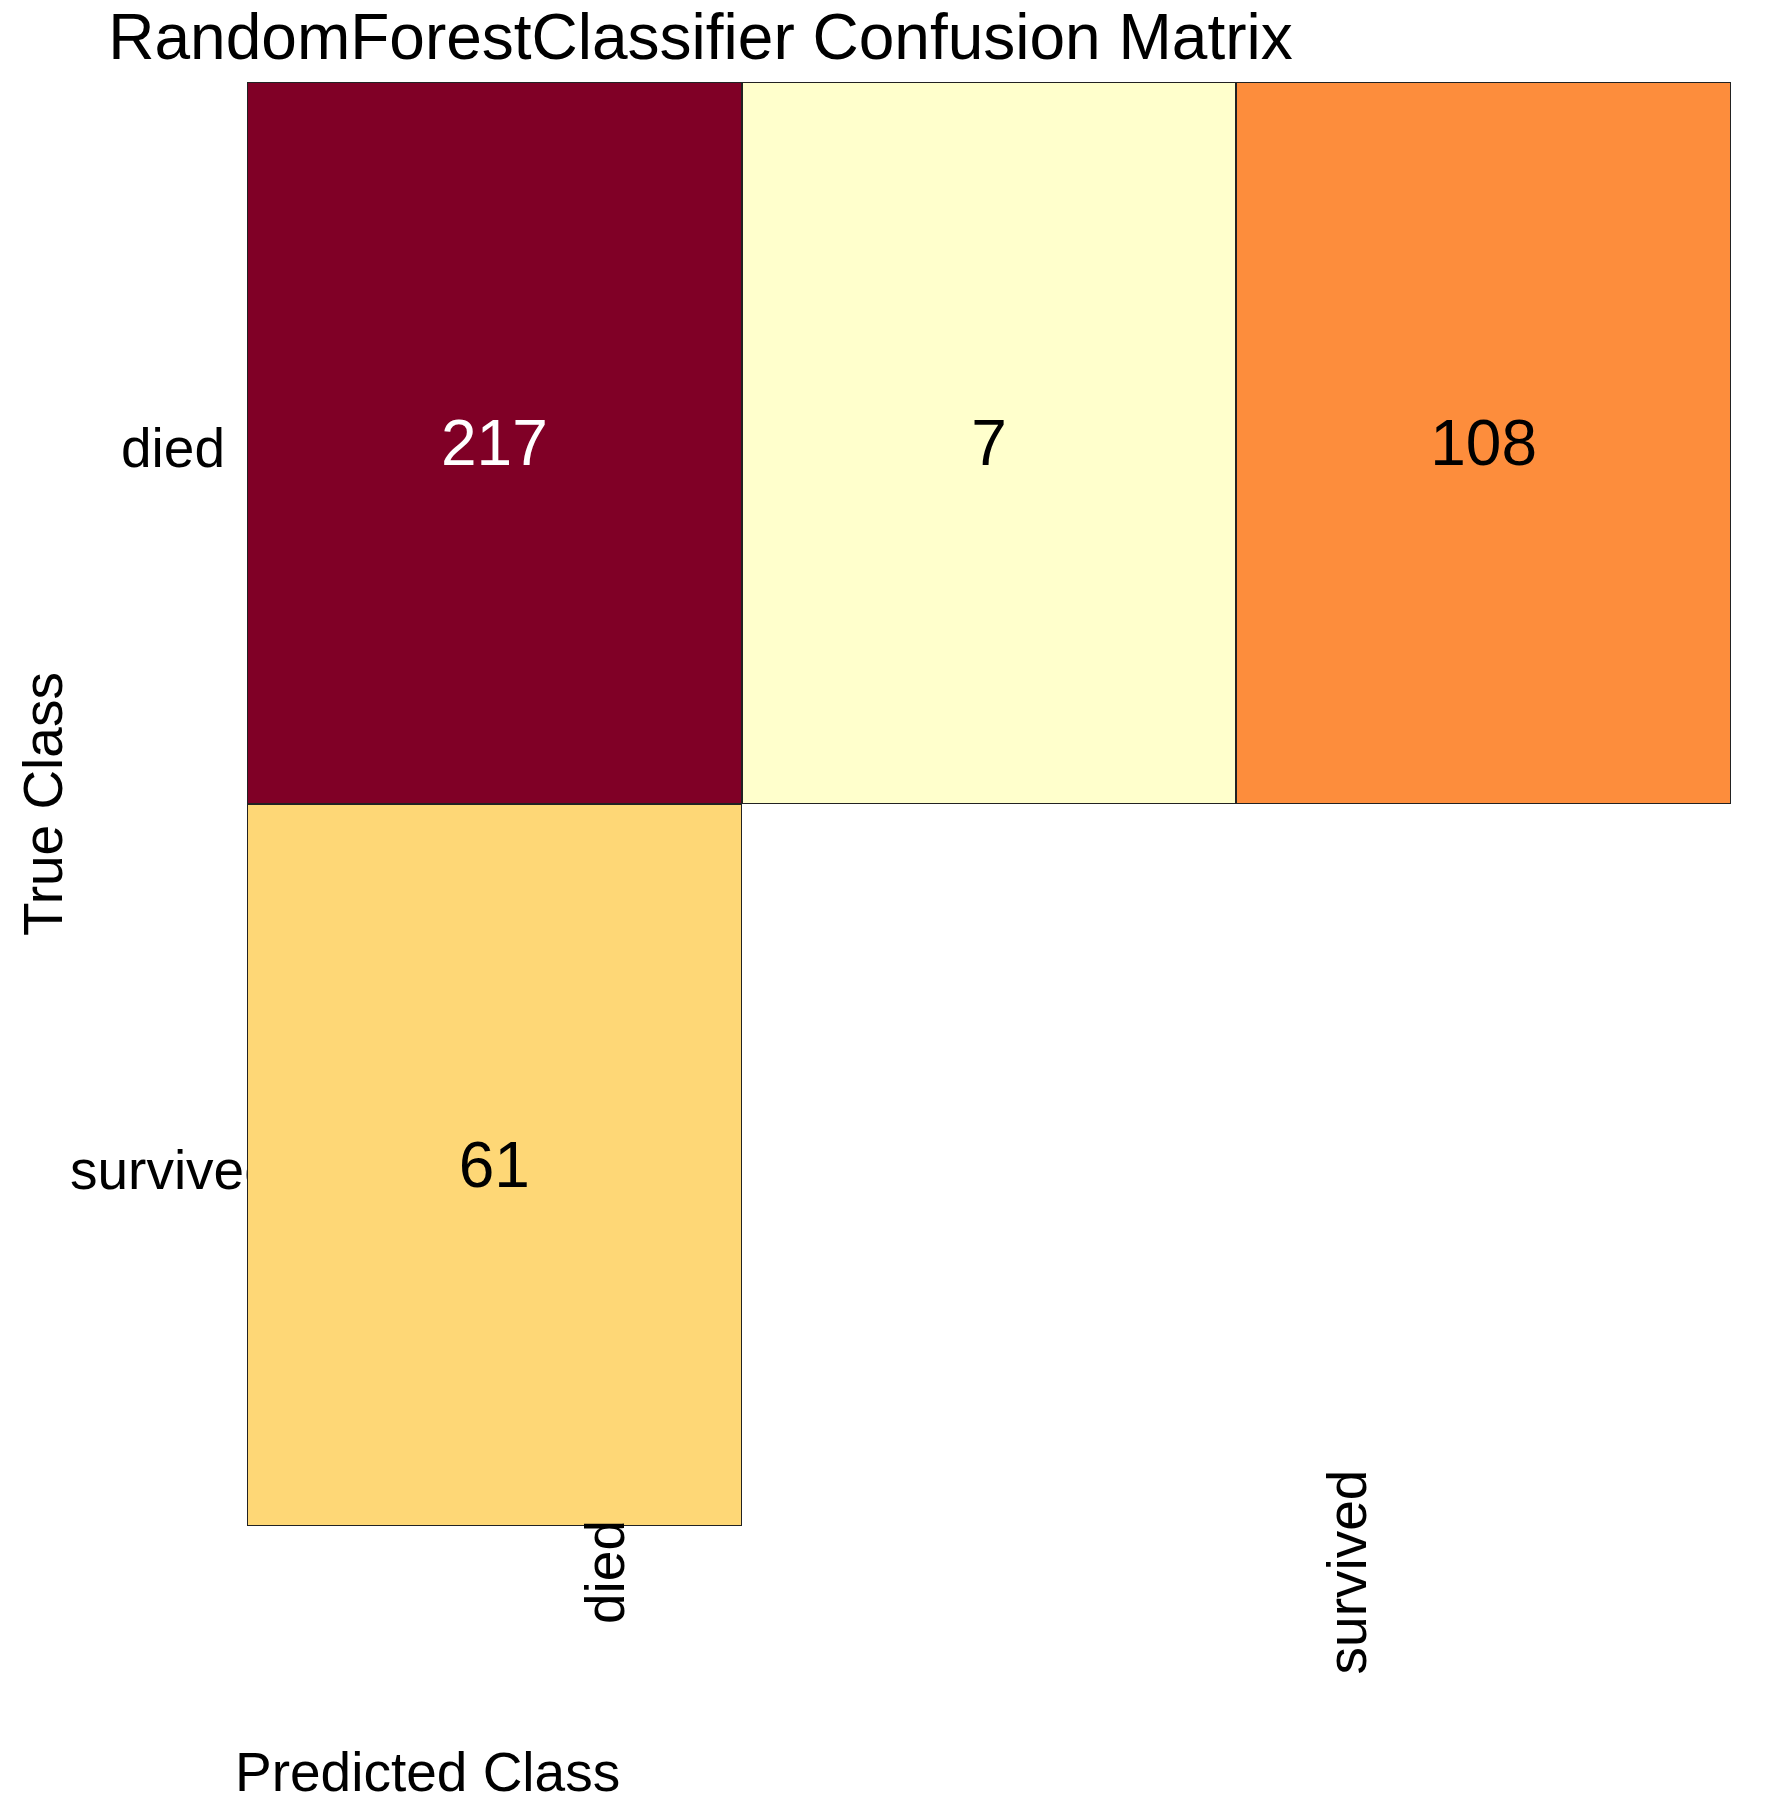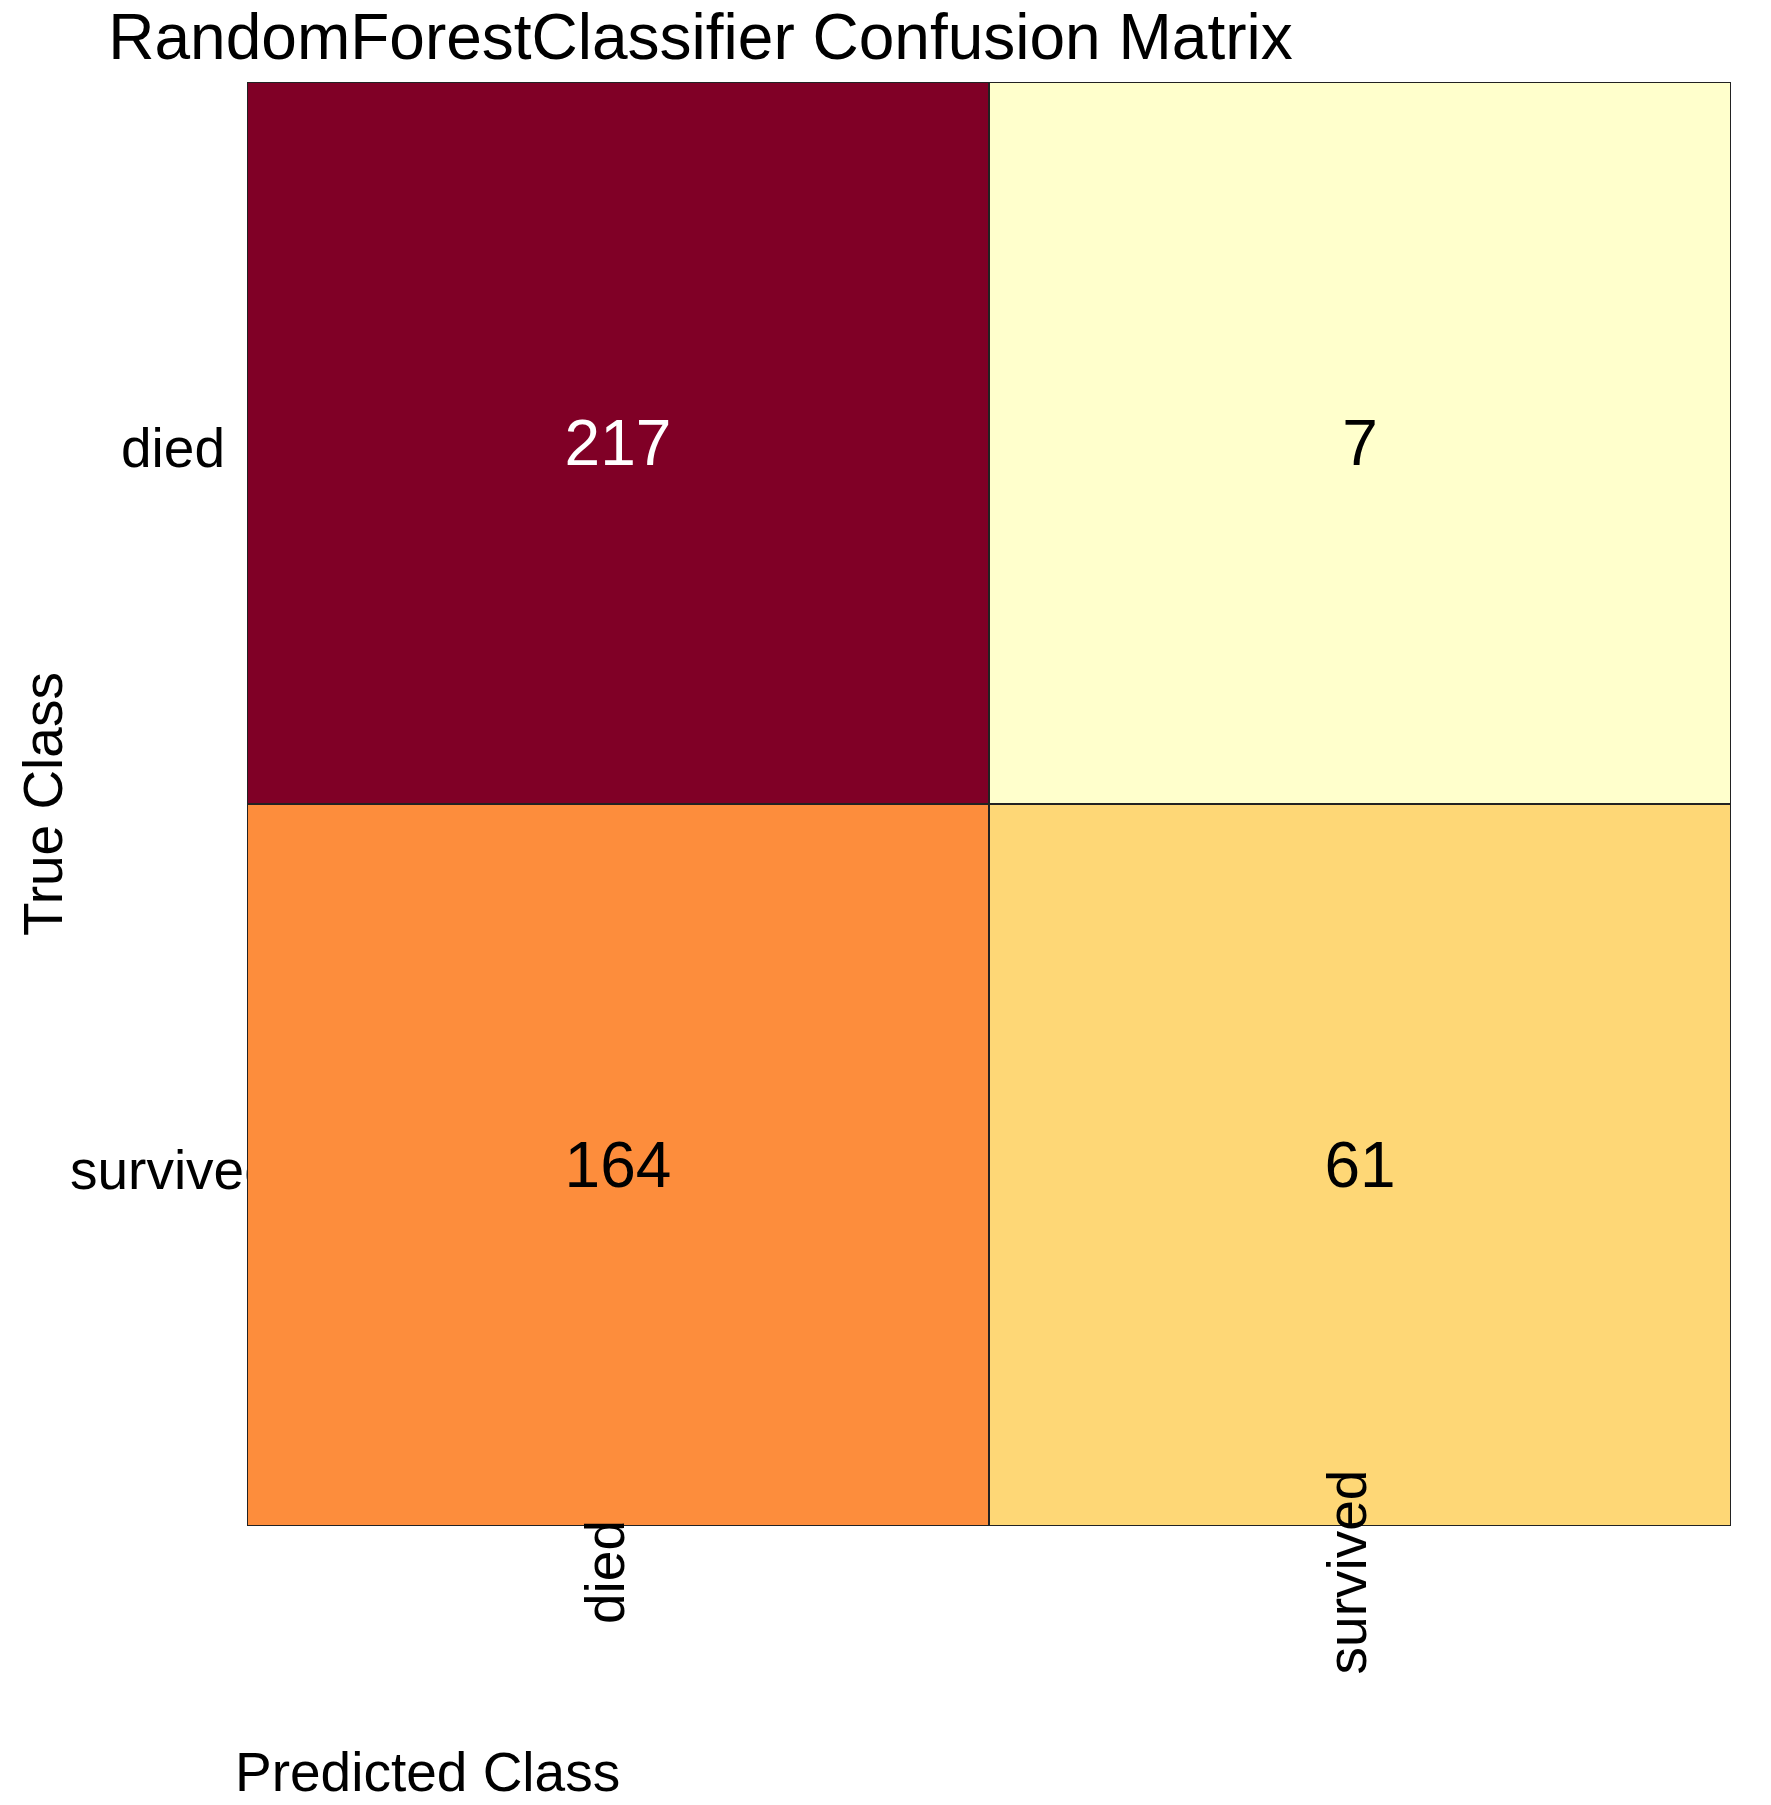--- a/index.html
+++ b/index.html
@@ -26,21 +26,21 @@
     font-size: 64px;
     font-weight: 400;
   }
   .plot-area {
     position: absolute;
     top: 82px;
     left: 235px;
     width: 1484px;
     height: 1444px;
     display: grid;
-    grid-template-columns: 1fr 1fr;
+    grid-template-columns: 1fr 1fr 1fr;
     grid-template-rows: 1fr 1fr;
     padding-left: 12px;
   }
   .cell {
     display: flex;
     align-items: center;
     justify-content: center;
     font-size: 64px;
     font-weight: 400;
     border: 0.5px solid #222;
@@ -114,21 +114,21 @@
   </div>
 
   <div class="plot-area">
     <div class="cell light-text" style="background: rgb(128, 0, 38);">
       <span>217</span>
     </div>
     <div class="cell dark-text" style="background: rgb(255, 255, 204);">
       <span>7</span>
     </div>
     <div class="cell dark-text" style="background: rgb(253, 141, 60);">
-      <span>164</span>
+      <span>108</span>
     </div>
     <div class="cell dark-text" style="background: rgb(254, 215, 118);">
       <span>61</span>
     </div>
   </div>
 
   <div class="xtick" style="left:510px;">
     <span>died</span>
   </div>
   <div class="xtick" style="left:1252px;">

